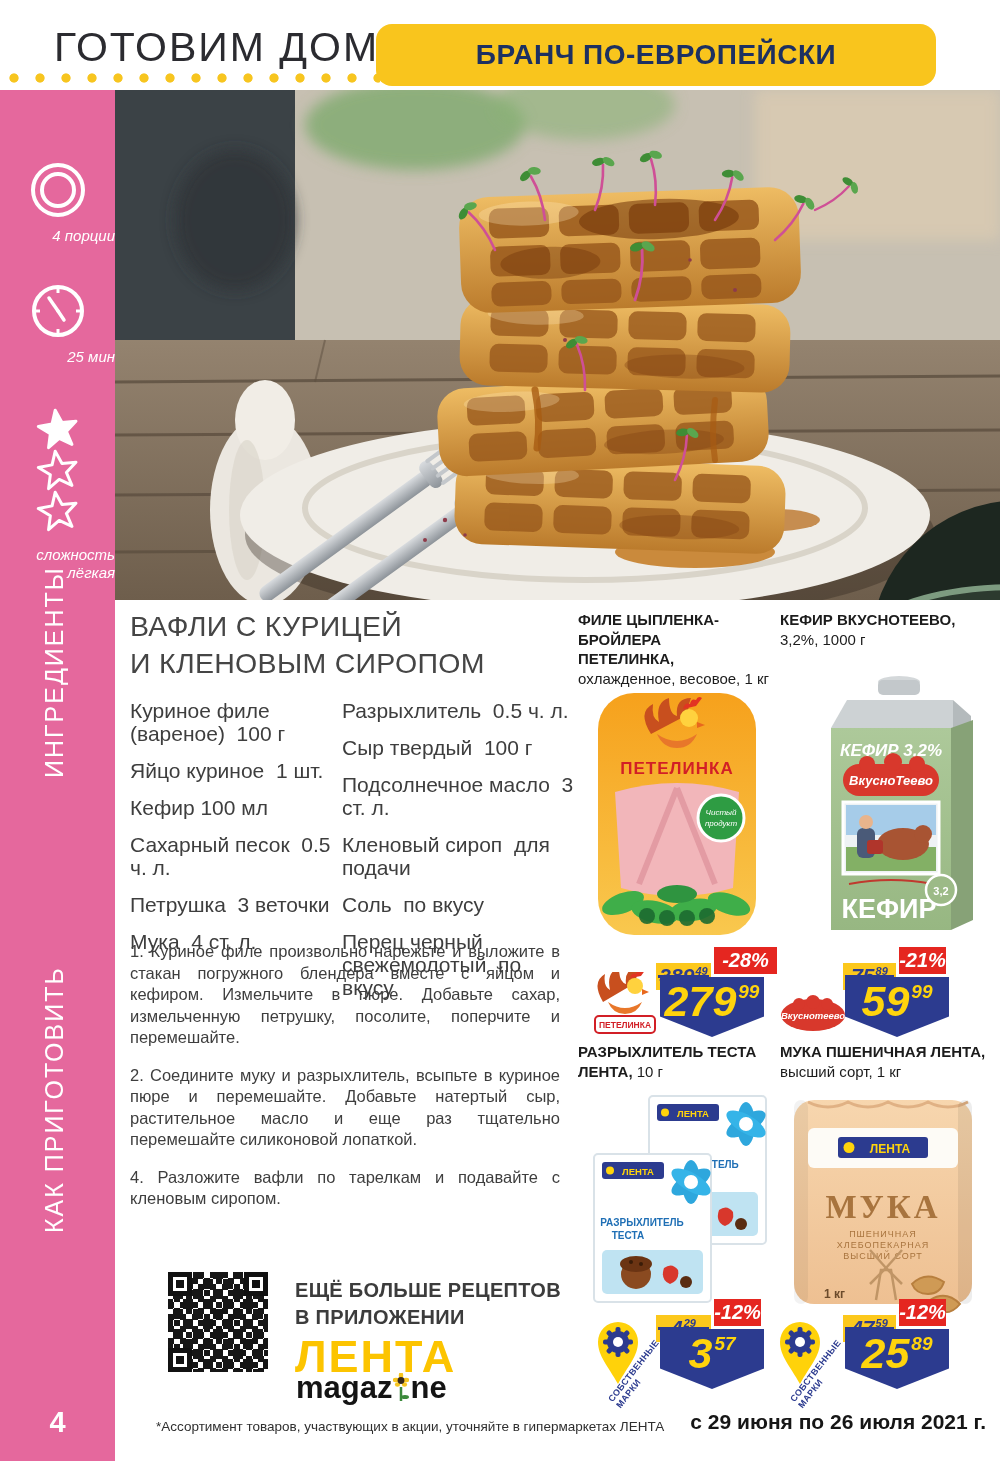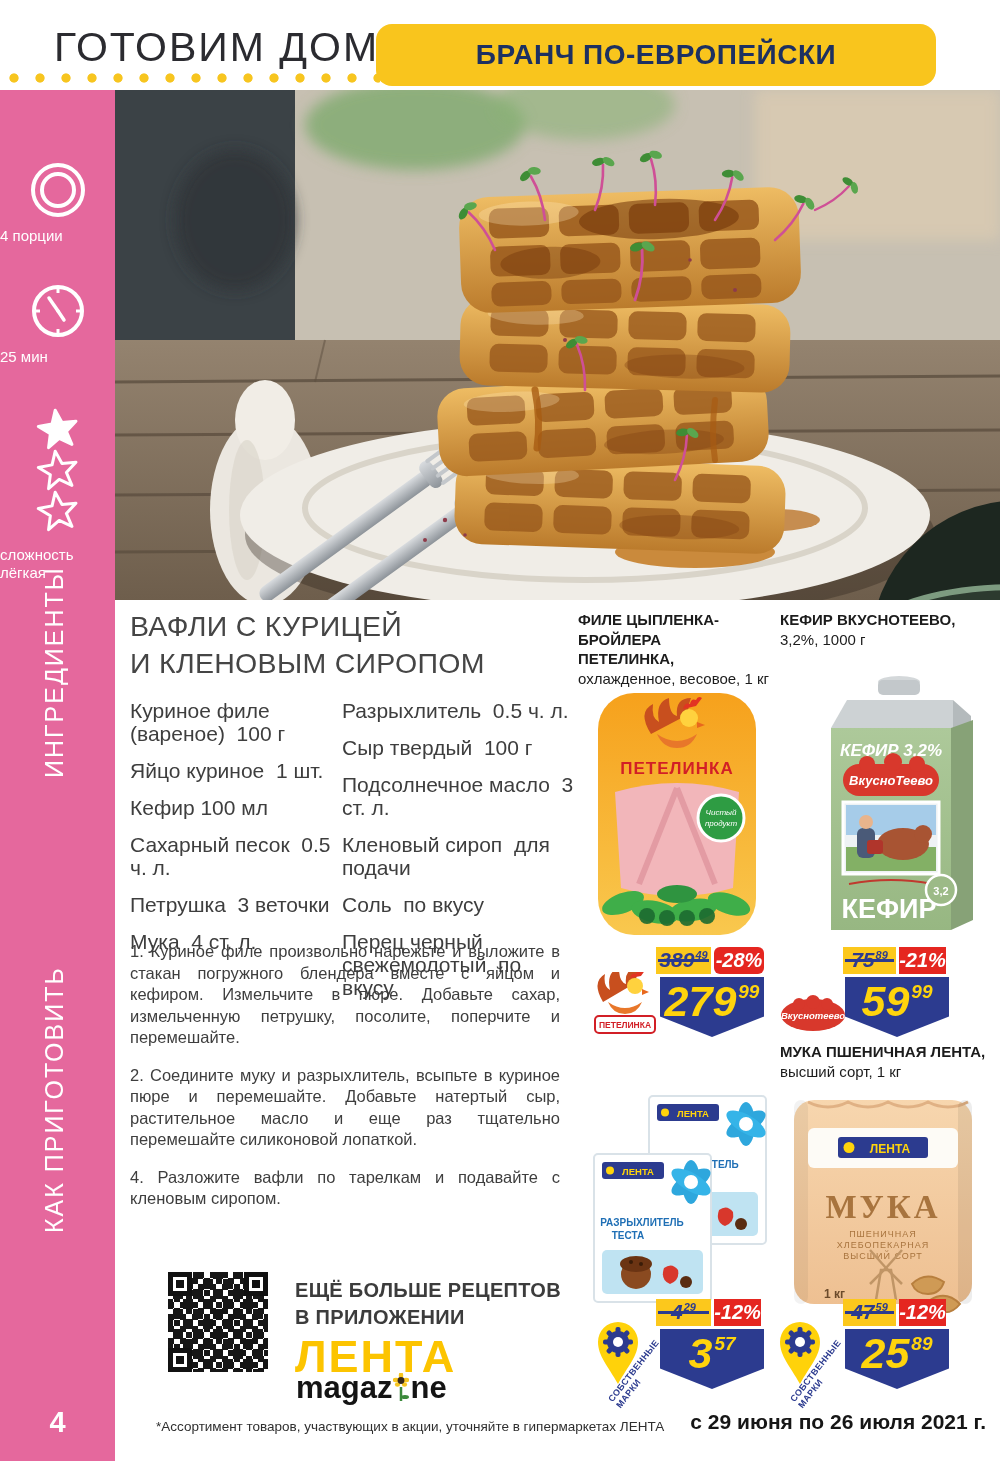--- a/index.html
+++ b/index.html
@@ -11,21 +11,21 @@
   .hdr-title{left:54px;top:24px;font-size:41px;font-weight:300;letter-spacing:2px;color:#2b2b30;}
   .hdr-dots{left:8px;top:72px;width:372px;height:12px;
     background:radial-gradient(circle at 6px 6px,#f7c51f 4.2px,transparent 5px);
     background-size:26px 12px;background-repeat:repeat-x;}
   .hdr-banner{left:376px;top:24px;width:560px;height:62px;background:#f9c51d;border-radius:16px;
     display:flex;align-items:center;justify-content:center;}
   .hdr-banner span{font-size:28px;font-weight:bold;color:#1d3061;letter-spacing:.5px;}
 
   
   .sidebar{left:0;top:90px;width:115px;height:1371px;background:#e5689d;}
-  .meta{width:115px;text-align:left;color:#fff;}
+  .meta{width:115px;text-align:right;color:#fff;font-style:italic;}
   .meta-label{font-size:15px;line-height:18px;}
   .icon-plate{width:54px;height:54px;border:4px solid #fff;border-radius:50%;margin:0 auto;position:relative;box-sizing:border-box;}
   .icon-plate::after{content:"";position:absolute;inset:5px;border:4px solid #fff;border-radius:50%;box-sizing:border-box;}
   .v-label{color:#fff;font-size:25px;letter-spacing:2px;white-space:nowrap;
     transform:rotate(-90deg);transform-origin:0 0;}
   .page-num{left:0;top:1406px;width:115px;text-align:center;color:#fff;font-size:29px;font-weight:bold;}
 
   
   .photo{left:115px;top:90px;width:885px;height:510px;}
   .photo svg{display:block;}
@@ -37,21 +37,21 @@
   .ingcol2{left:342px;top:699px;width:236px;}
   .steps{left:130px;top:941px;width:430px;}
   .step{font-size:16.5px;line-height:21.5px;margin-bottom:16px;text-align:justify;color:#3e3e3e;}
 
   
   .ptitle{font-size:15px;line-height:19.5px;color:#1c1c1c;}
   .pname{font-weight:bold;}
   .pdet{font-weight:normal;}
 
   .oldbox{background:#fcc81c;display:flex;align-items:flex-start;justify-content:center;
-    font-style:italic;font-weight:bold;color:#2c3b8f;height:27px;}
+    font-style:italic;font-weight:bold;color:#2c3b8f;height:27px;margin-top:16px;}
   .oldbox .strike{position:absolute;left:2px;right:2px;top:12px;height:2.5px;background:#2c3b8f;}
   .orub{font-size:21px;line-height:25px;}
   .okop{font-size:11px;line-height:11px;margin:3px 0 0 1px;}
   .discbox{background:#e52620;color:#fff;display:flex;align-items:center;justify-content:center;
     font-style:italic;font-weight:bold;font-size:20px;height:27px;}
   .shield{background:#2c3b8f;clip-path:polygon(0 0,100% 0,100% 66%,50% 100%,0 66%);
     display:flex;justify-content:center;align-items:flex-start;width:104px;height:60px;}
   .rub{font-size:43px;font-weight:bold;font-style:italic;color:#ffd40c;line-height:1;margin-top:3px;}
   .kop{font-size:19px;font-weight:bold;font-style:italic;color:#ffd40c;margin:5px 0 0 2px;line-height:1;}
   .own-label{color:#2c3b8f;font-weight:bold;font-size:9px;line-height:10px;letter-spacing:.4px;
@@ -336,21 +336,21 @@
           <circle cx="114" cy="228" r="8"></circle>
       </g>
     </svg>
   </div>
 
   <div class="abs oldbox" style="left:656px;top:947px;width:55px;">
     <span class="orub">389</span>
     <span class="okop">49</span>
     <span class="strike"></span>
   </div>
-  <div class="abs discbox" style="left:714px;top:947px;width:50px;border-radius:6px;">-28%</div>
+  <div class="abs discbox" style="left:714px;top:947px;width:63px;">-28%</div>
   <div class="abs shield" style="left:660px;top:977px;">
     <span class="rub">279</span>
     <span class="kop">99</span>
   </div>
   <div class="abs" style="left:594px;top:972px;">
     <svg width="62" height="64" viewBox="0 0 62 64">
       <g transform="translate(31,22)">
         <path d="M-22 8 q-12 -20 2 -28 q-2 12 5 16 q-4 -18 9 -22 q0 14 7 16 q-2 -16 13 -16 q-4 9 -2 14z" fill="#c84f1e"></path>
         <circle cx="10" cy="-8" r="8" fill="#ffd23e"></circle>
         <path d="M5 -16 q2 -6 6 -4 q1 -5 5 -3 q2 -4 5 -2 l-5 7z" fill="#e23323"></path>
@@ -417,20 +417,24 @@
   <div class="abs" style="left:779px;top:994px;">
     <svg width="68" height="42" viewBox="0 0 68 42">
       <ellipse cx="34" cy="21" rx="32" ry="16" fill="#d8382c"></ellipse>
       <circle cx="20" cy="10" r="6" fill="#d8382c"></circle>
         <circle cx="34" cy="8" r="7" fill="#d8382c"></circle>
         <circle cx="48" cy="10" r="6" fill="#d8382c"></circle>
       <text x="34" y="25" text-anchor="middle" font-size="9.5" font-weight="bold" font-style="italic" fill="#fff" font-family="Liberation Sans,sans-serif">Вкуснотеево</text>
     </svg>
   </div>
 
+  <div class="abs ptitle" style="left:578px;top:1042px;width:188px;">
+    <span class="pname">РАЗРЫХЛИТЕЛЬ ТЕСТА ЛЕНТА,</span>
+    <span class="pdet">10 г</span>
+  </div>
 
   <div class="abs" style="left:592px;top:1094px;">
     <svg width="176" height="212" viewBox="0 0 176 212">
       <defs>
         <g id="rbox">
           <rect x="0" y="0" width="117" height="148" rx="4" fill="#fff" stroke="#d9e2e8" stroke-width="2"></rect>
           <g>
             <ellipse cx="97" cy="28" rx="9" ry="22" fill="#2ea7dd" transform="rotate(0 97 28)"></ellipse>
             <ellipse cx="97" cy="28" rx="9" ry="22" fill="#2ea7dd" transform="rotate(60 97 28)"></ellipse>
             <ellipse cx="97" cy="28" rx="9" ry="22" fill="#35b4e8" transform="rotate(120 97 28)"></ellipse>

